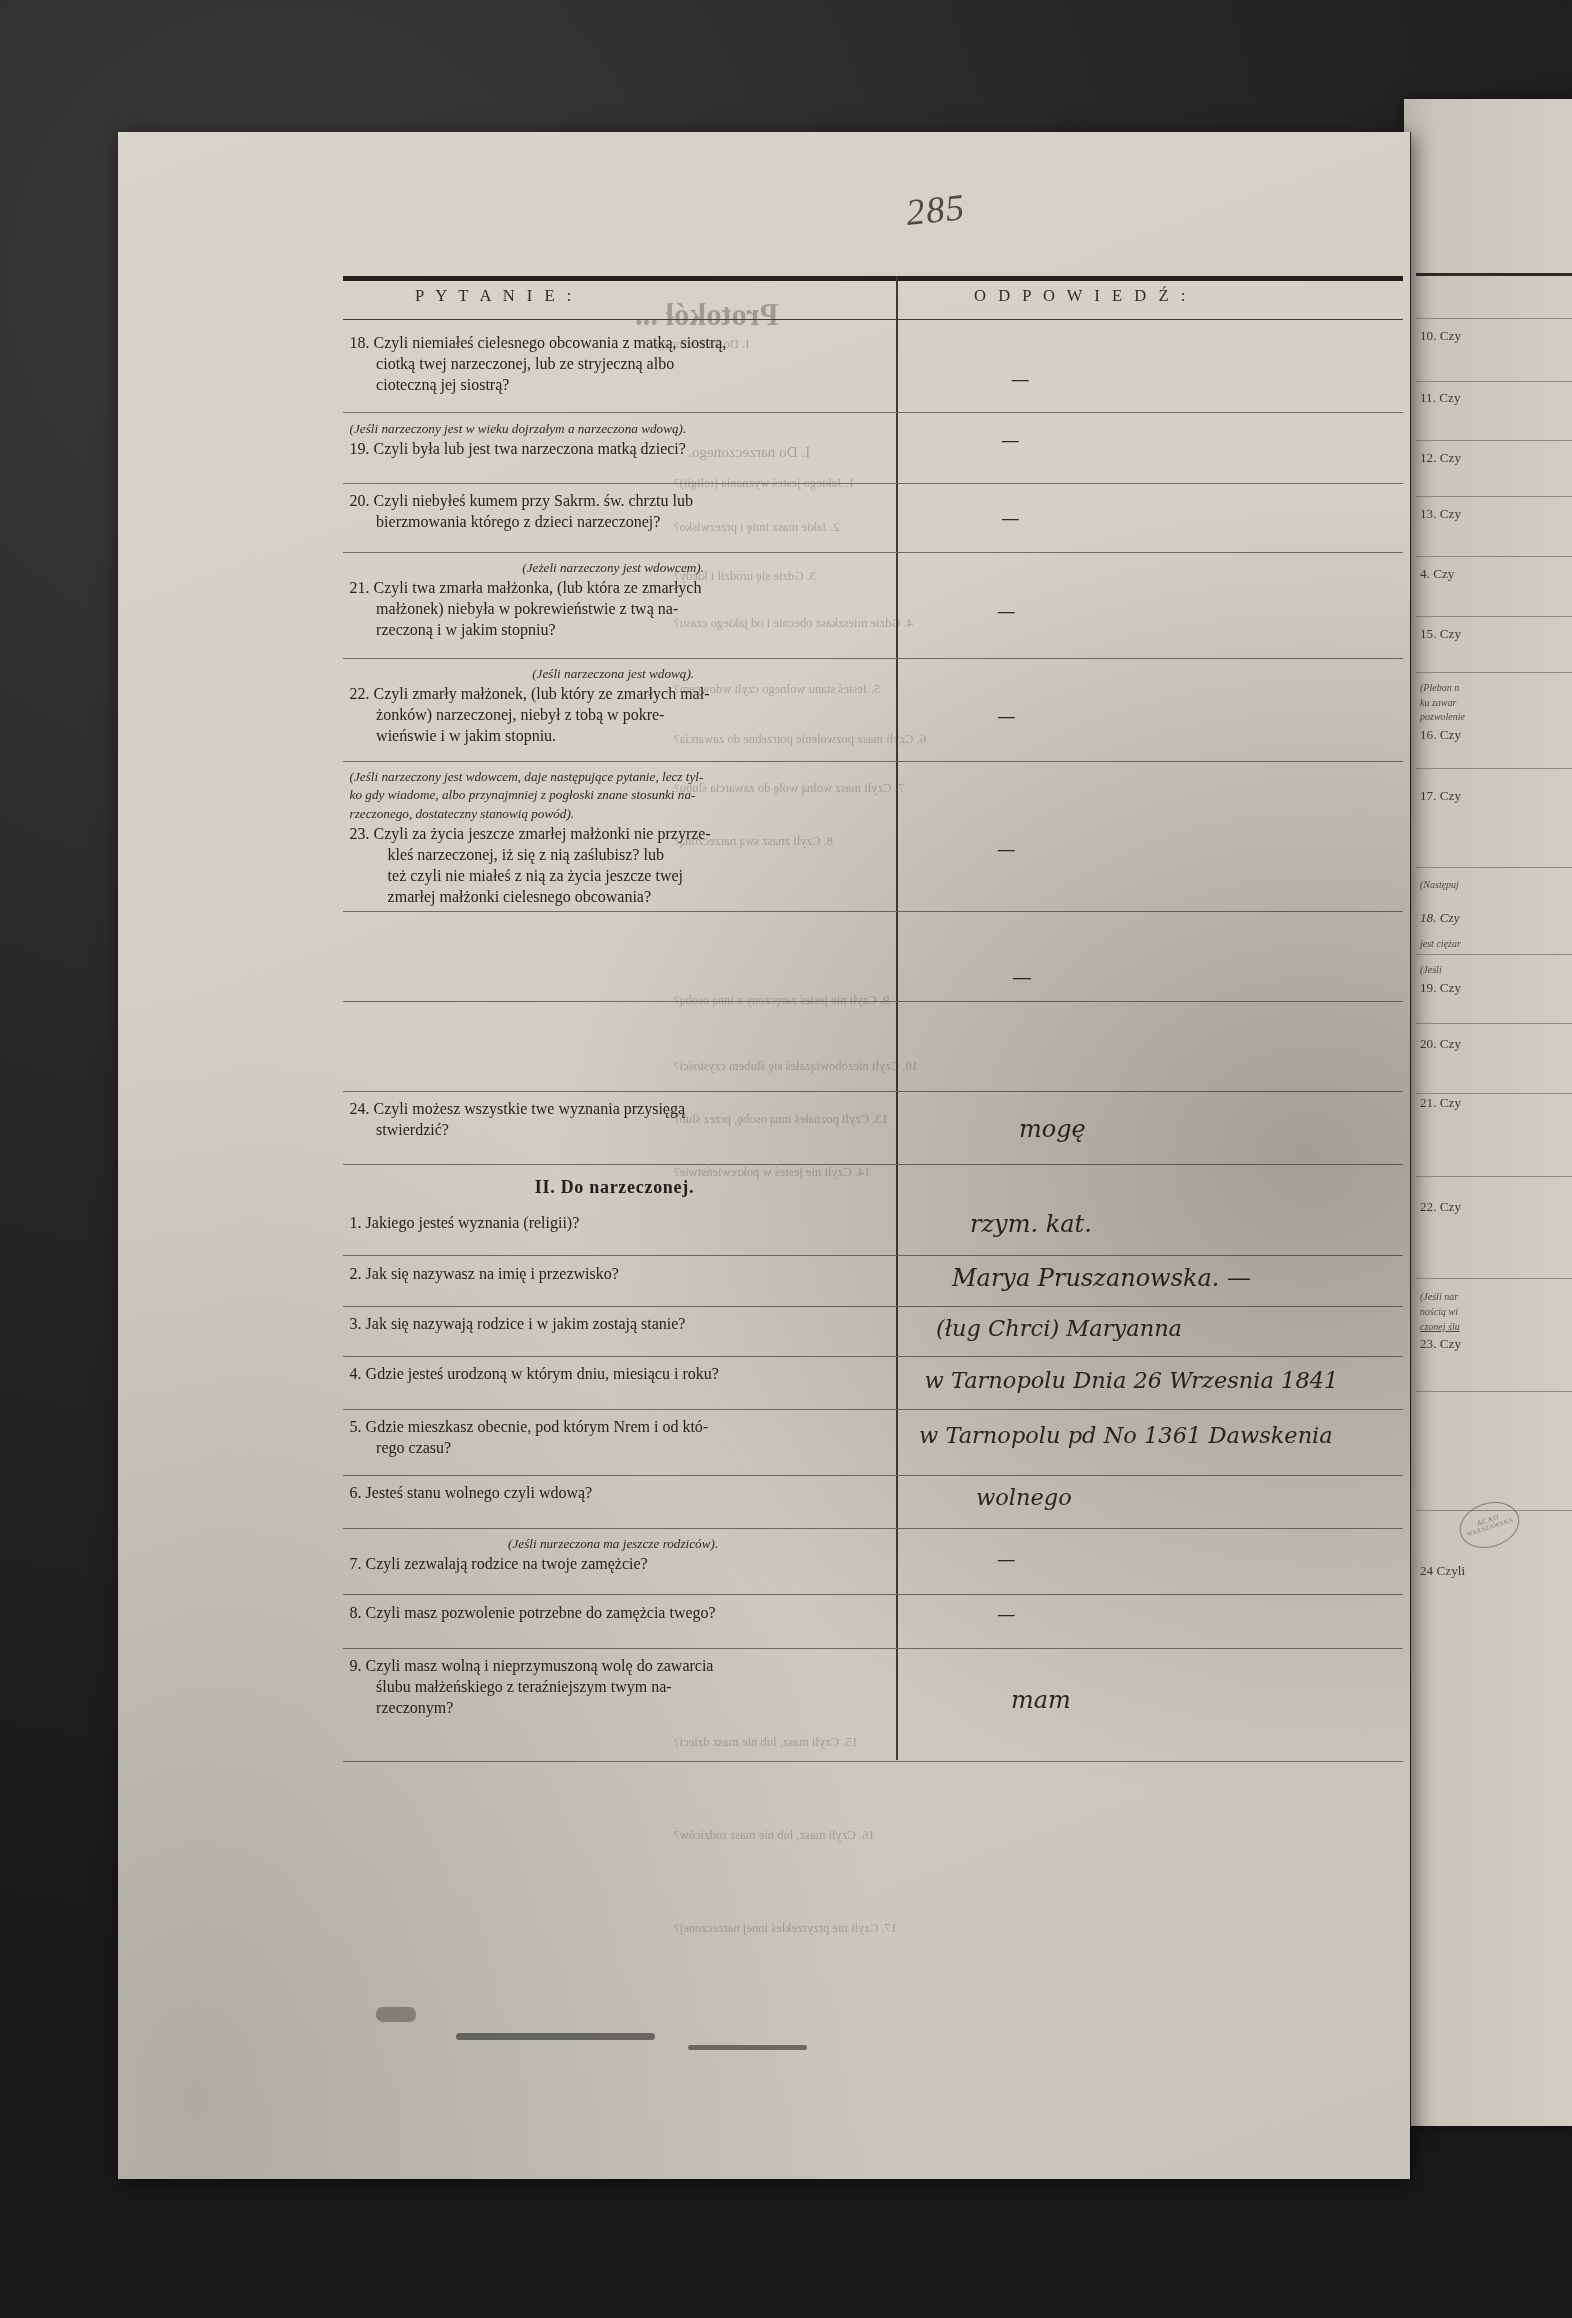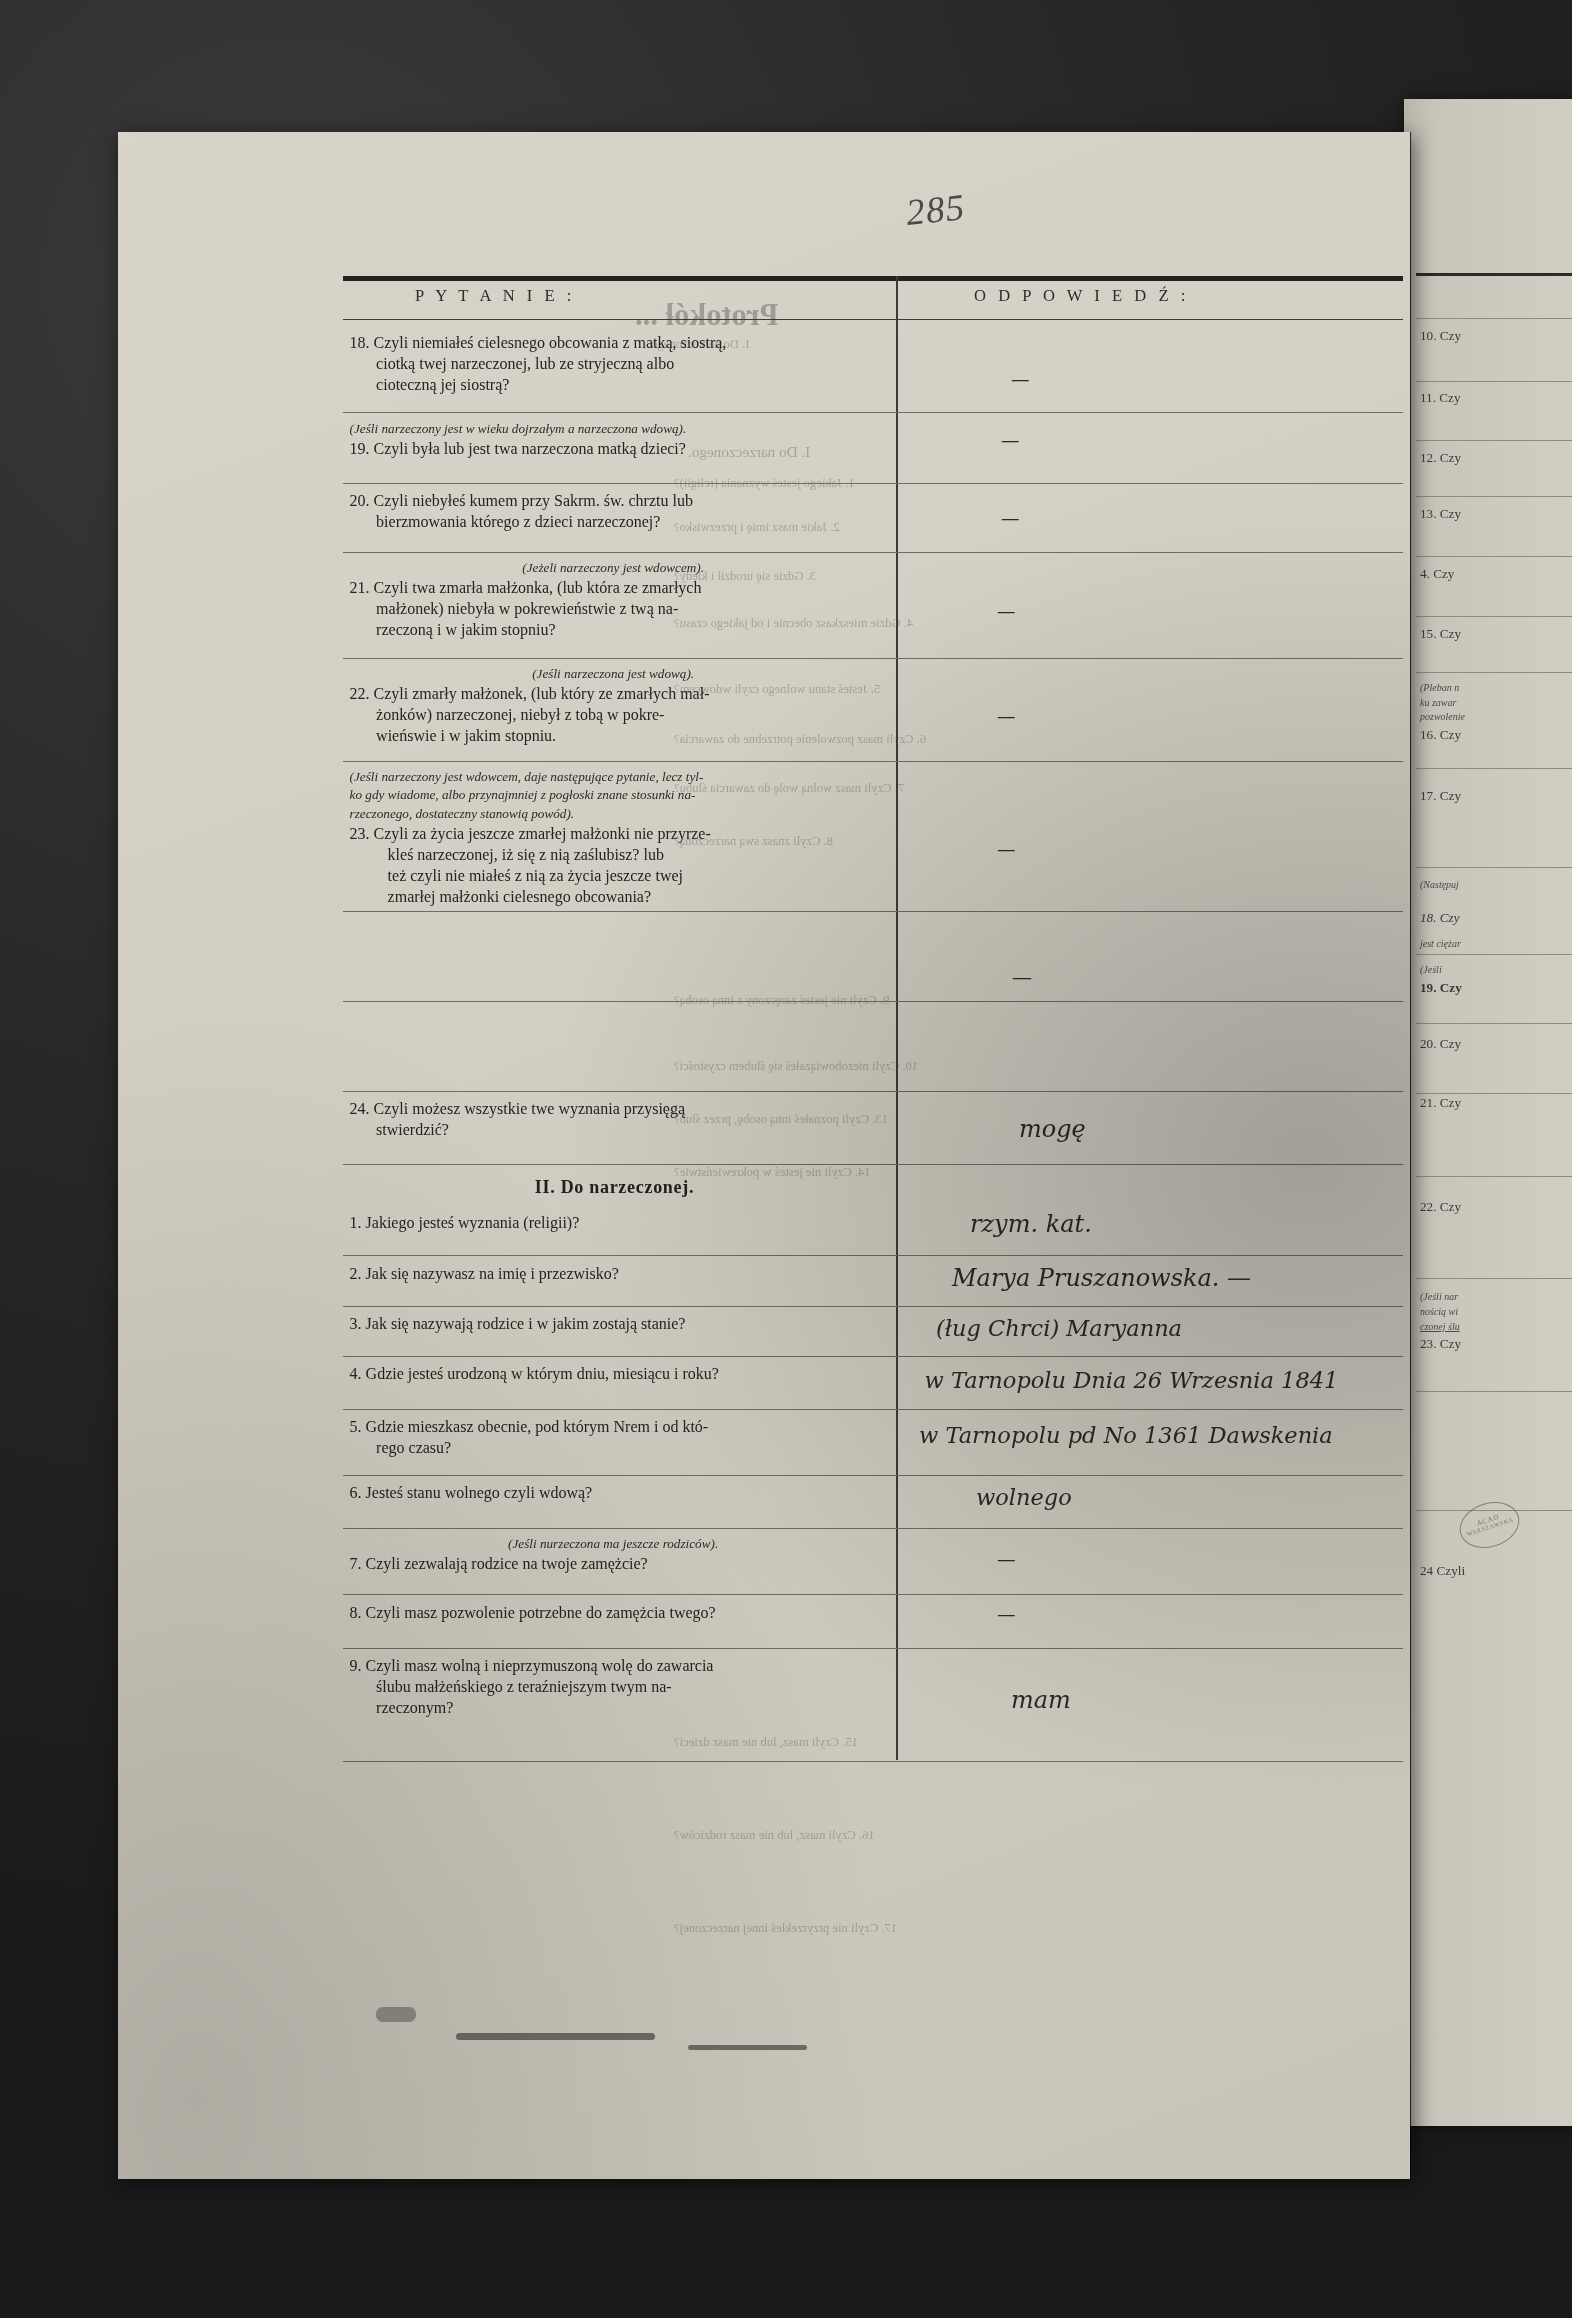--- a/index.html
+++ b/index.html
@@ -284,21 +284,21 @@
   <div class="rtext small" style="top:612px;">pozwolenie</div>
   <div class="rtext" style="top:628px;">16. Czy</div>
   <div class="rline" style="top:669px;"></div>
   <div class="rtext" style="top:689px;">17. Czy</div>
   <div class="rline" style="top:768px;"></div>
   <div class="rtext small" style="top:780px;">(Następuj</div>
   <div class="rtext small" style="top:795px;margin-top:44px;">jest ciężar</div>
   <div class="rtext" style="top:811px;font-style:italic;">18. Czy</div>
   <div class="rline" style="top:855px;"></div>
   <div class="rtext small" style="top:865px;">(Jeśli</div>
-  <div class="rtext" style="top:881px;font-weight:bold;">19. Czy</div>
+  <div class="rtext" style="top:881px;">19. Czy</div>
   <div class="rline" style="top:924px;"></div>
   <div class="rtext" style="top:937px;">20. Czy</div>
   <div class="rline" style="top:994px;"></div>
   <div class="rtext" style="top:996px;">21. Czy</div>
   <div class="rline" style="top:1077px;"></div>
   <div class="rtext" style="top:1100px;">22. Czy</div>
   <div class="rline" style="top:1179px;"></div>
   <div class="rtext small" style="top:1192px;">(Jeśli nar</div>
   <div class="rtext small" style="top:1207px;">nością wi</div>
   <div class="rtext small" style="top:1222px;text-decoration:underline;">czonej ślu</div>

